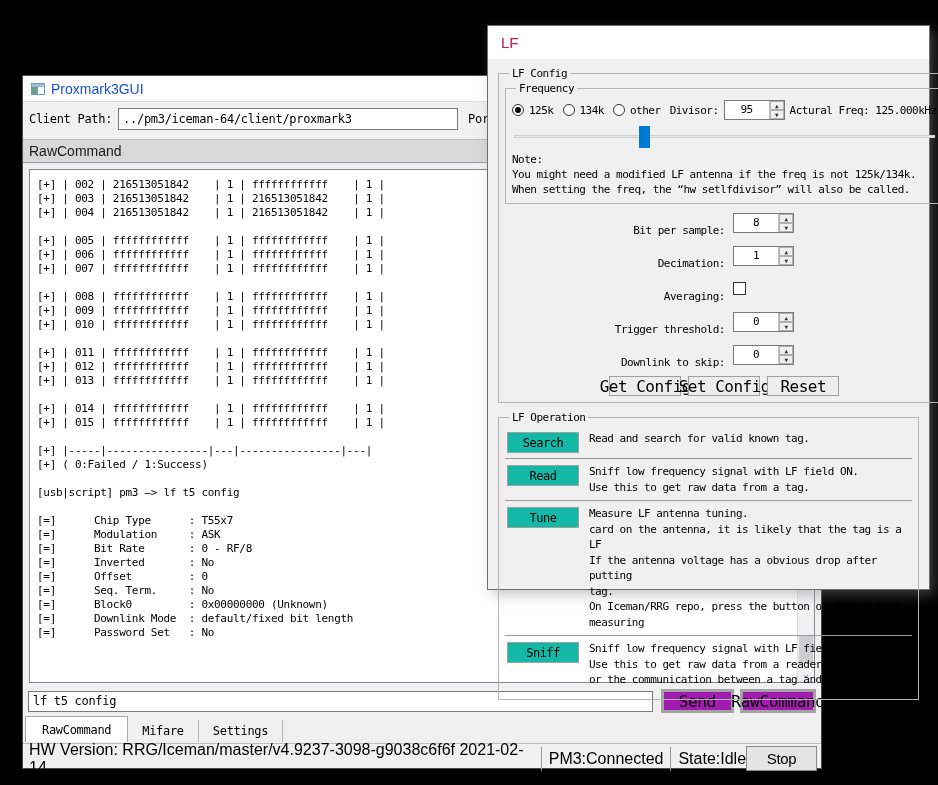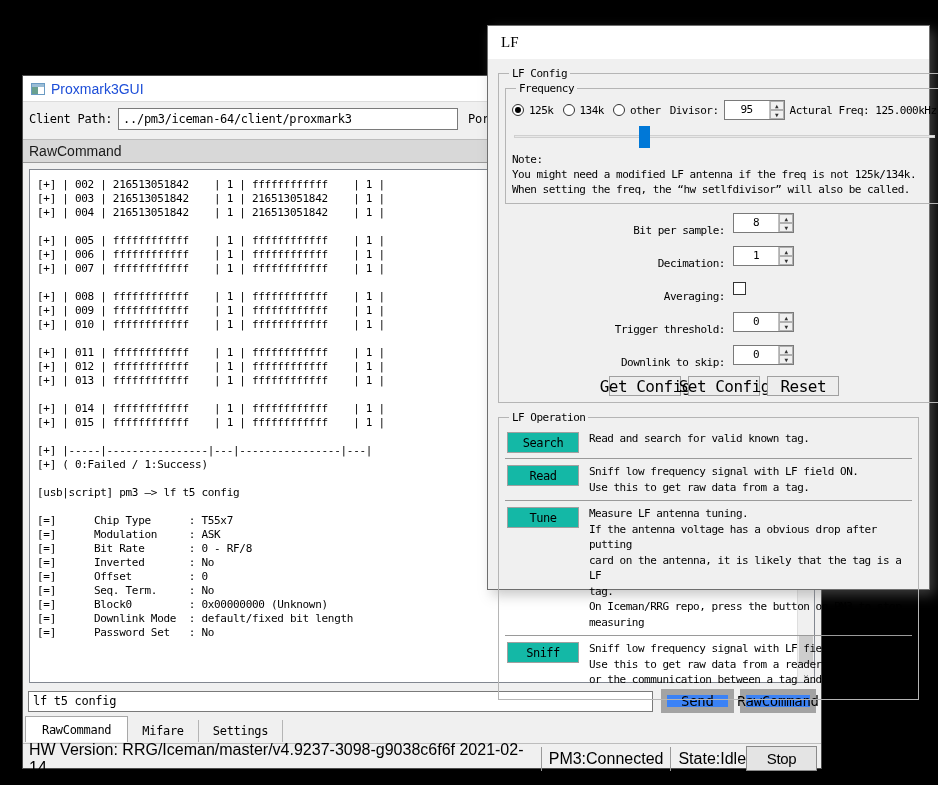--- a/index.html
+++ b/index.html
@@ -39,22 +39,22 @@
                   align-items:center; justify-content:center; color:#505050; font-size:9px; }
   .scroll-arrow.up { top:0; }
   .scroll-arrow.down { bottom:0; }
   .scroll-thumb { position:absolute; left:1px; width:14px; height:28px; bottom:18px;
                   background:#cdcdcd; }
 
   .cmd-row { display:flex; align-items:center; padding:0 5px; margin-top:4px; gap:6px; }
   .cmd-input { width:630px; height:21px; border:1px solid #7a7a7a; background:#fff;
                font-family:"DejaVu Sans Mono", monospace; font-size:12px;
                letter-spacing:-0.3px; padding:0 4px; }
-  .btn { background:#3b82f6; border:6px solid #a3a3a3; font-family:"DejaVu Sans Mono",monospace;
-         font-size:14px; letter-spacing:-0.3px; display:flex; align-items:center;
+  .btn { background:#a21caf; border:3px solid #a3a3a3; font-family:"DejaVu Sans Mono",monospace;
+         font-size:16px; letter-spacing:-0.3px; display:flex; align-items:center;
          justify-content:center; cursor:pointer; white-space:nowrap; }
   .cmd-row .btn { height:24px; }
   #send-btn { width:74px; margin-left:2px; }
   #clear-btn { width:76px; }
 
   #bottom-tabs { display:flex; align-items:flex-end; height:27px; padding-left:2px;
                  margin-top:2px; }
   .tab { font-size:12px; letter-spacing:-0.3px; padding:4px 14px 5px 14px; color:#000;
          border-right:1px solid #b5b5b5; height:22px; display:flex; align-items:center; }
   .tab.active { background:#fff; border:1px solid #a8a8a8; border-bottom:none;
@@ -66,21 +66,21 @@
   .status-sep { width:1px; height:24px; background:#9a9a9a; margin:0 7px; }
   #stop-btn { margin-left:auto; width:72px; height:25px; font-family:"Liberation Sans",sans-serif;
               font-size:15px; background:#e4e4e4; border:1px solid #8a8a8a; }
 
   
   #lf-dialog { position:absolute; left:487px; top:25px; width:443px; height:565px;
                background:#f0f0f0; border:1px solid #6e6e6e; z-index:10;
                box-shadow:5px 5px 12px rgba(130,130,130,0.45); }
   #lf-titlebar { height:33px; background:#fff; display:flex; align-items:center;
                  padding-left:13px; }
-  #lf-titlebar .title { font-family:Liberation Serif, serif; font-size:15px; color:#000000; }
+  #lf-titlebar .title { font-family:Liberation Sans, sans-serif; font-size:15px; color:#be185d; }
   #lf-body { padding:8px 10px 0 10px; font-size:11px; letter-spacing:-0.5px; }
 
   fieldset { border:1px solid #b5b5b5; padding:2px 6px 6px 6px; }
   legend { font-size:11px; letter-spacing:-0.5px; padding:0 3px; margin-left:4px; }
 
   #freq-row { display:flex; align-items:center; gap:5px; margin-top:3px; white-space:nowrap; }
   .radio { width:12px; height:12px; border-radius:50%; border:1px solid #333; background:#fff;
            display:inline-flex; align-items:center; justify-content:center; flex:none; }
   .radio.checked::after { content:""; width:6px; height:6px; border-radius:50%; background:#000; }
   .radio-lbl { margin-right:4px; }
@@ -277,22 +277,22 @@
             <div class="op-btn btn">Read</div>
             <div class="op-desc">
               <div>Sniff low frequency signal with LF field ON.</div>
               <div>Use this to get raw data from a tag.</div>
             </div>
           </div>
           <div class="op-row">
             <div class="op-btn btn">Tune</div>
             <div class="op-desc">
               <div>Measure LF antenna tuning.</div>
+              <div>card on the antenna, it is likely that the tag is a LF</div>
               <div>If the antenna voltage has a obvious drop after putting</div>
-              <div>card on the antenna, it is likely that the tag is a LF</div>
               <div>tag.</div>
               <div>On Iceman/RRG repo, press the button on PM3 to stop</div>
               <div>measuring</div>
             </div>
           </div>
           <div class="op-row">
             <div class="op-btn btn">Sniff</div>
             <div class="op-desc">
               <div>Sniff low frequency signal with LF field OFF.</div>
               <div>Use this to get raw data from a reader</div>

